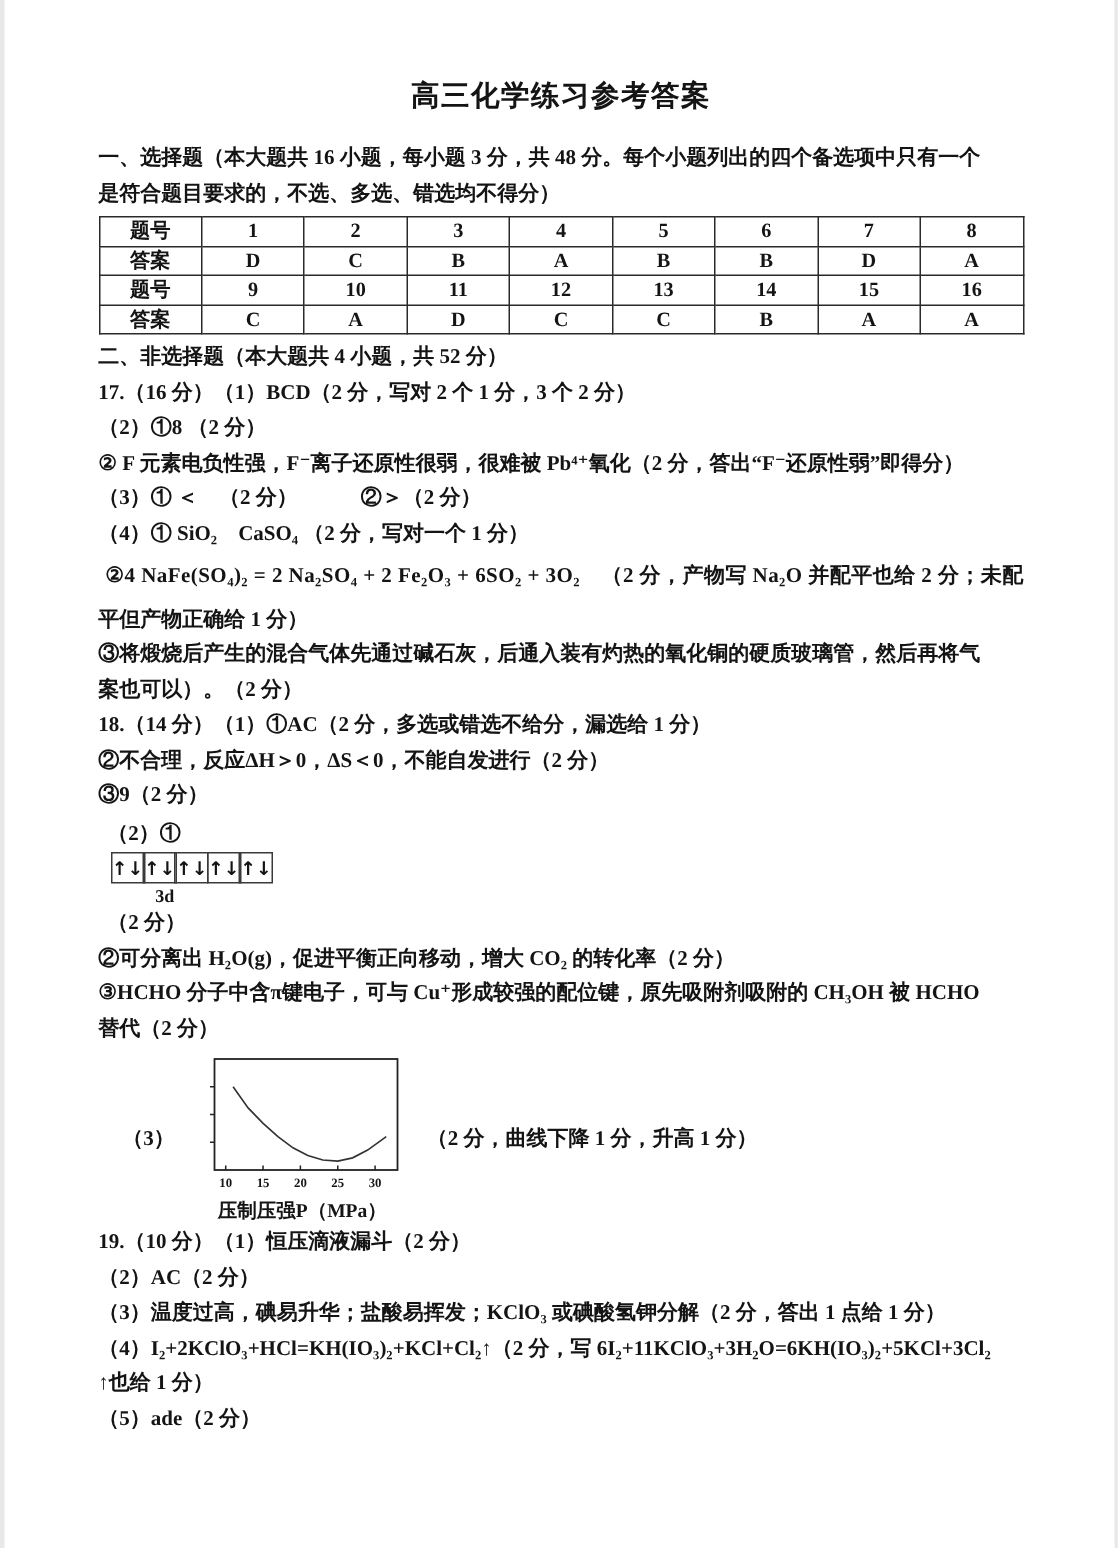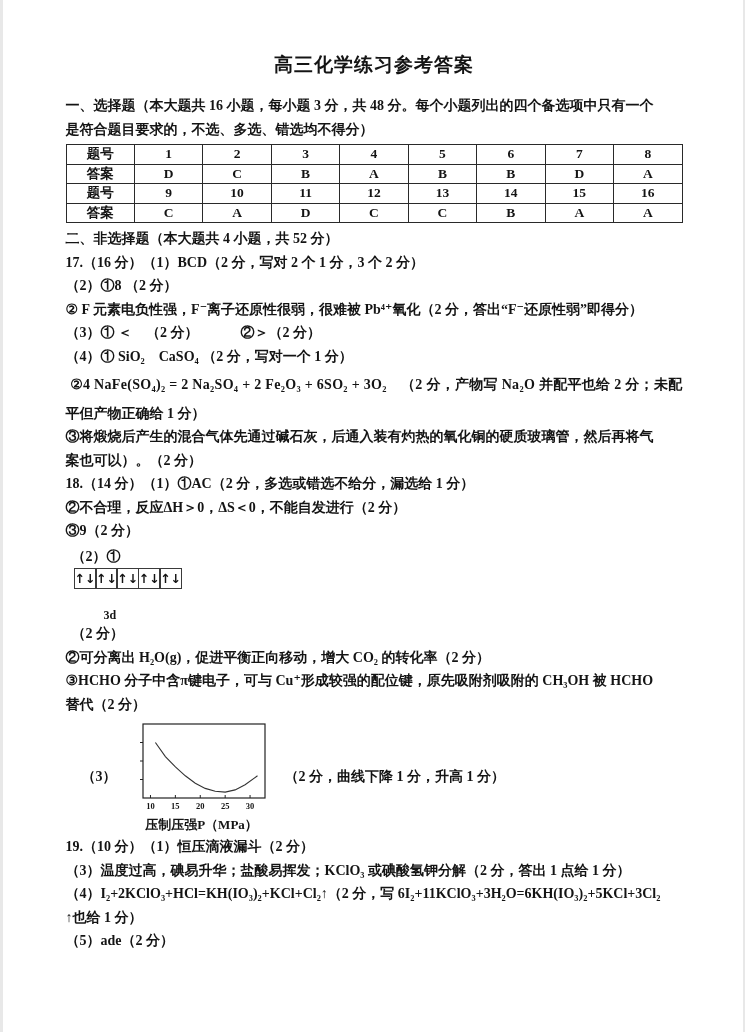--- a/index.html
+++ b/index.html
@@ -53,21 +53,21 @@
   .oboxes { display:flex; }
   .obox {
     width:21px; height:19px;
     border:1.6px solid #3a3a3a;
     margin-right:-1.6px;
     display:flex; align-items:center; justify-content:center;
     font-size:12.5px;
     font-family:"DejaVu Sans",sans-serif;
     font-weight:bold;
   }
-  .orbital-label { font-size:12px; line-height:14px; margin:19px 0 0 30px;font-family:Liberation Serif, serif; }
+  .orbital-label { font-size:12px; line-height:14px; margin:1px 0 0 30px;font-family:Liberation Serif, serif; }
   .graph-row {
     display:flex;
     align-items:center;
     margin:4px 0 2px 16px;
   }
   .graph-label { font-size:14px; margin-right:14px; }
   .chart-block { display:flex; flex-direction:column; align-items:center; }
   .chart-xlabel { font-size:13px; line-height:16px; margin-top:1px; }
   .graph-score { font-size:14px; margin-left:12px; }
   svg text { font-family:"Liberation Serif","DejaVu Serif",serif; font-weight:bold; }
@@ -185,18 +185,19 @@
           <line x1="119.06122448979592" y1="78" x2="119.06122448979592" y2="75" stroke="#222" stroke-width="1"></line>
           <text x="119.06122448979592" y="89" text-anchor="middle" font-size="8.5" fill="#141414">30</text>
           <path d="M 24.4 22.5 L 34.4 36.6 L 44.4 46.9 L 54.3 55.8 L 64.3 63.2 L 74.2 68.4 L 84.2 71.3 L 94.2 72.1 L 104.1 69.9 L 114.1 64.7 L 126.5 55.8" fill="none" stroke="#333" stroke-width="1.1"></path>
         </svg>
       <span class="chart-xlabel">压制压强P（MPa）</span>
     </span>
     <span class="graph-score">（2 分，曲线下降 1 分，升高 1 分）</span>
   </div>
 
   <p class="line">19.（10 分）（1）恒压滴液漏斗（2 分）</p>
+  <p class="line">（2）AC（2 分）</p>
   <p class="line">（3）温度过高，碘易升华；盐酸易挥发；KClO₃ 或碘酸氢钾分解（2 分，答出 1 点给 1 分）</p>
   <p class="line">（4）I₂+2KClO₃+HCl=KH(IO₃)₂+KCl+Cl₂↑（2 分，写 6I₂+11KClO₃+3H₂O=6KH(IO₃)₂+5KCl+3Cl₂</p>
   <p class="line">↑也给 1 分）</p>
   <p class="line">（5）ade（2 分）</p>
 
 </div>
 
 </body></html>

